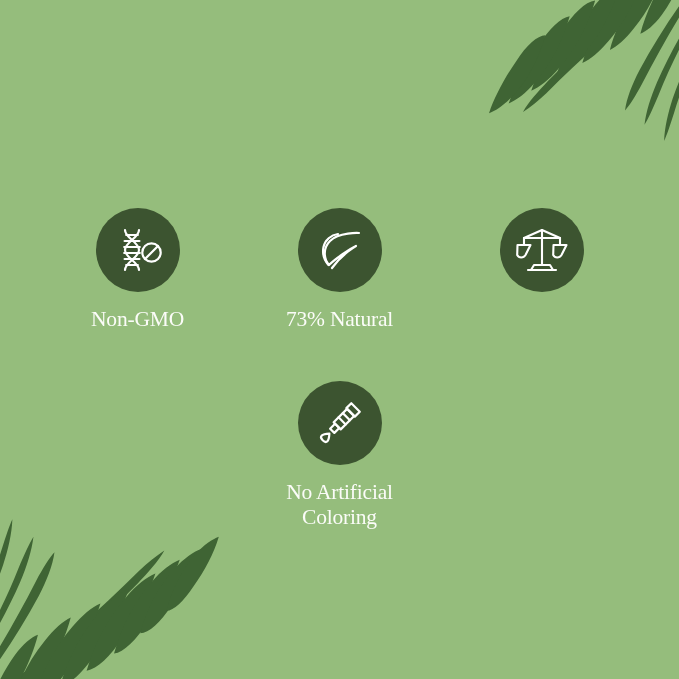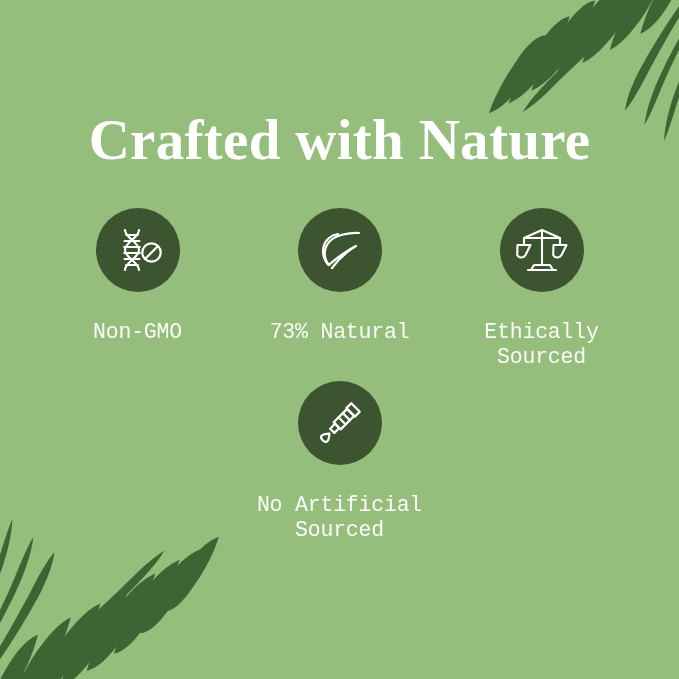--- a/index.html
+++ b/index.html
@@ -80,24 +80,24 @@
     border-radius: 50%;
     background: #3c5430;
     display: flex;
     align-items: center;
     justify-content: center;
     flex: none;
   }
   .icon-circle svg { display: block; }
 
   .feature-label {
-    margin-top: 28px;
+    margin-top: 15px;
     text-align: center;
     color: #fbfcf8;
-    font-family: Liberation Mono, monospace;
+    font-family: Liberation Serif, serif;
     font-size: 21.5px;
     line-height: 25px;
     letter-spacing: -0.2px;
     white-space: pre-line;
   }
 </style>
 </head>
 <body>
 
 <div id="banner">
@@ -128,21 +128,20 @@
       <path d="M148 37 C140 62 126 86 109 104 C99 115 89 122 81 125 C88 106 99 85 113 67 C126 49 138 38 148 37 Z"></path>
       <path d="M122 52 C114 77 101 100 85 117 C75 128 66 134 58 137 C65 119 76 99 89 81 C101 64 113 53 122 52 Z"></path>
       <path d="M97 70 C90 93 78 114 63 129 C54 138 45 144 38 146 C44 130 55 111 67 95 C78 79 89 70 97 70 Z"></path>
       <path d="M72 90 C66 110 56 128 43 142 C35 150 27 155 21 157 C26 142 35 126 46 112 C56 98 65 90 72 90 Z"></path>
       <path d="M258 18 C236 48 212 86 192 122 C185 134 179 143 174 148 C176 136 182 122 190 108 C210 74 234 40 258 14 Z"></path>
       <path d="M258 44 C240 70 222 102 208 134 C202 147 197 157 193 163 C195 150 200 136 207 121 C221 92 239 62 258 40 Z"></path>
       <path d="M258 74 C244 98 232 126 223 152 C218 166 215 174 212 180 C213 166 217 152 222 138 C231 114 244 90 258 70 Z"></path>
     </g>
   </svg>
 
-  <div id="page-title">Crafted with Nature</div>
 
   <div id="feature-row-1" class="feature-row">
 
     <div class="feature">
       <div class="icon-circle">
         <svg width="56" height="56" viewBox="0 0 56 56" fill="none" stroke="#ffffff" stroke-width="2.2" stroke-linecap="round">
           <path d="M15 8 C15 16 29 20 29 28 C29 36 15 40 15 48"></path>
           <path d="M29 8 C29 16 15 20 15 28 C15 36 29 40 29 48"></path>
           <path d="M16.2 13 L27.8 13"></path>
           <path d="M14.6 19 L29.4 19"></path>
@@ -175,41 +174,39 @@
           <path d="M28 8 L10 16"></path>
           <path d="M28 8 L46 16"></path>
           <path d="M3.5 23 L16.5 23 L11.5 33 Q10 35.5 7.2 35.5 Q4.5 35.5 3.2 33 Z"></path>
           <path d="M39.5 23 L52.5 23 L47.5 33 Q46 35.5 43.2 35.5 Q40.5 35.5 39.2 33 Z"></path>
           <path d="M10 16 L10 23"></path>
           <path d="M46 16 L46 23"></path>
           <path d="M20 43 L36 43 L39 48 L17 48 Z"></path>
           <path d="M14 48 L42 48"></path>
         </svg>
       </div>
-      <div class="feature-label">Ethically
-Sourced</div>
     </div>
 
   </div>
 
   <div id="feature-row-2" class="feature-row">
 
     <div class="feature">
       <div class="icon-circle">
         <svg width="56" height="56" viewBox="0 0 56 56" fill="none" stroke="#ffffff" stroke-width="2.2" stroke-linecap="round" stroke-linejoin="round">
           <g transform="rotate(45 28 28)">
             <path d="M22 6 Q28 6 34 6 L34 13 L22 13 Z"></path>
             <path d="M23 13 L33 13 L33 32 L23 32 Z"></path>
             <path d="M23 19 L33 19"></path>
             <path d="M23 25 L33 25"></path>
             <path d="M25 32 L31 32 L31 39 L25 39 Z"></path>
             <path d="M28 43 Q24 47.5 24 49.8 Q24 52.5 28 52.5 Q32 52.5 32 49.8 Q32 47.5 28 43 Z"></path>
           </g>
         </svg>
       </div>
       <div class="feature-label">No Artificial
-Sourced</div>
+Coloring</div>
     </div>
 
 
   </div>
 
 </div>
 
 </body></html>

